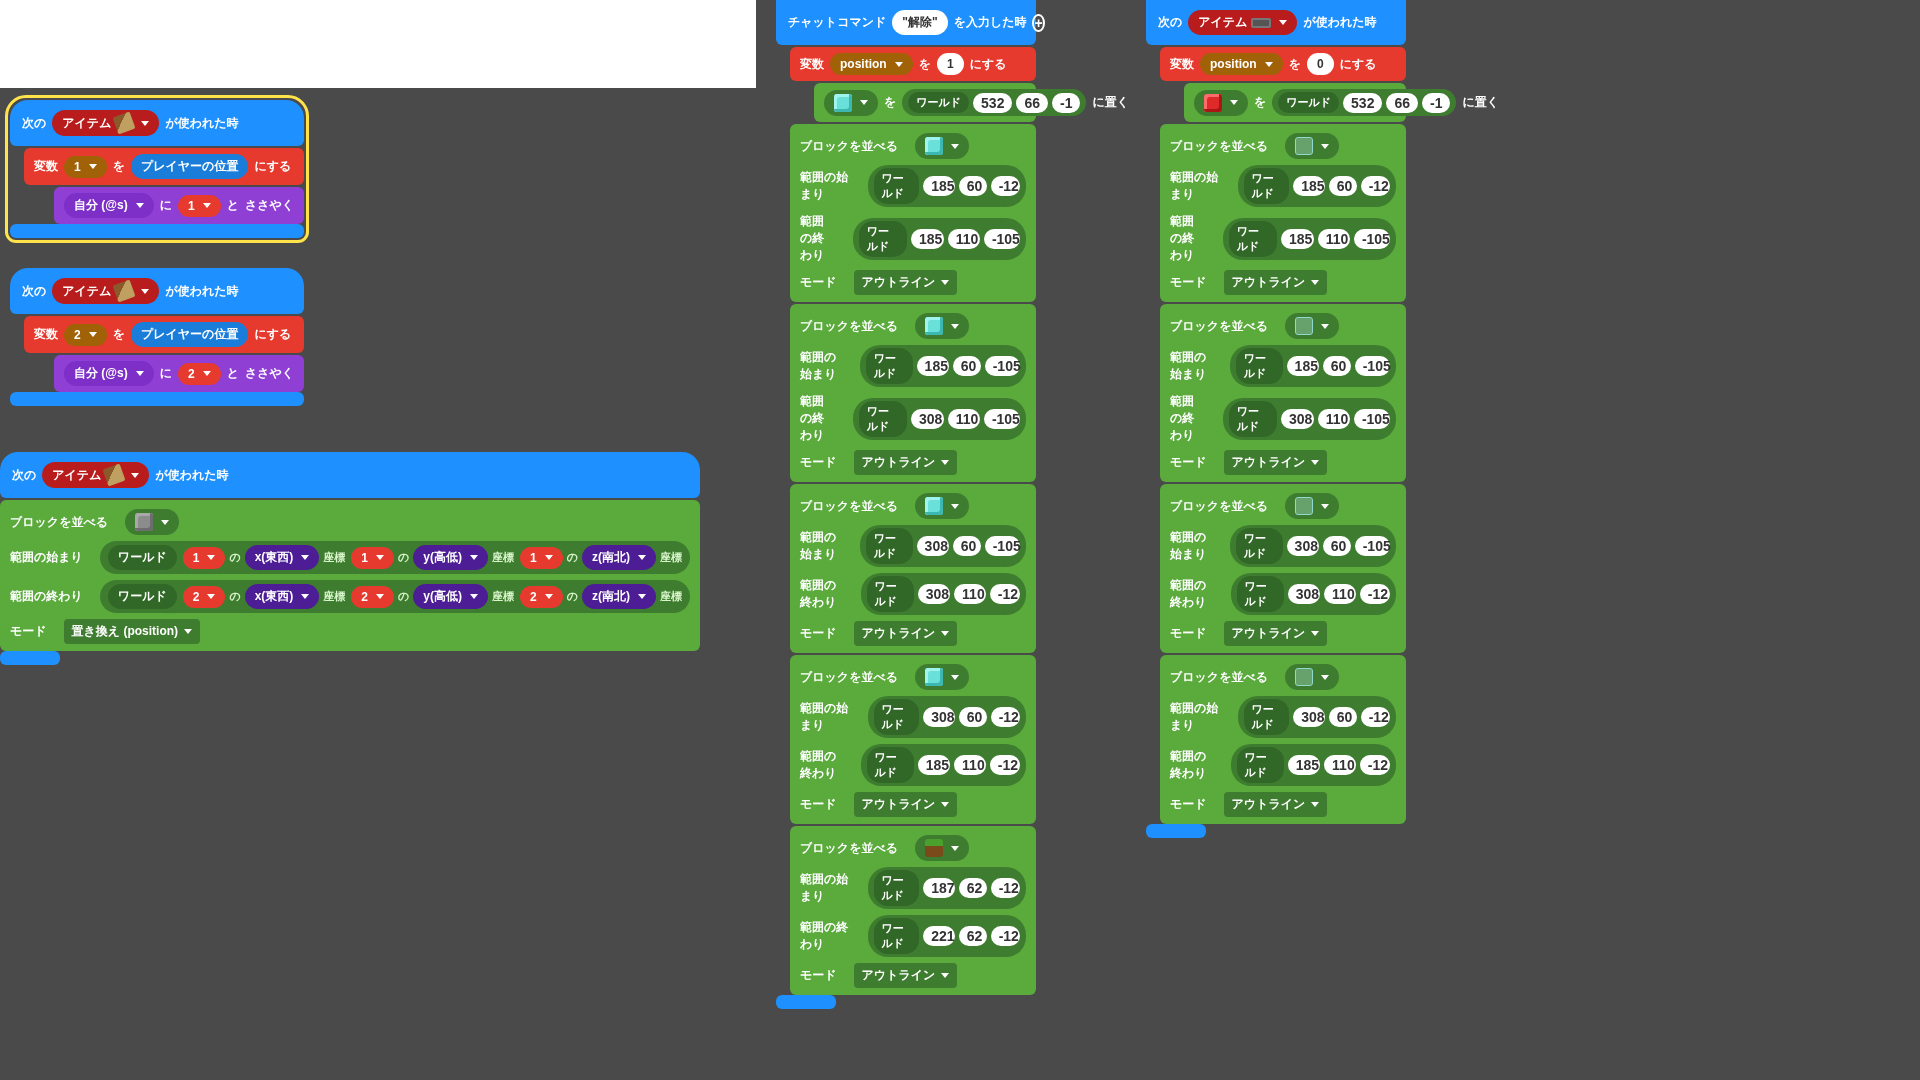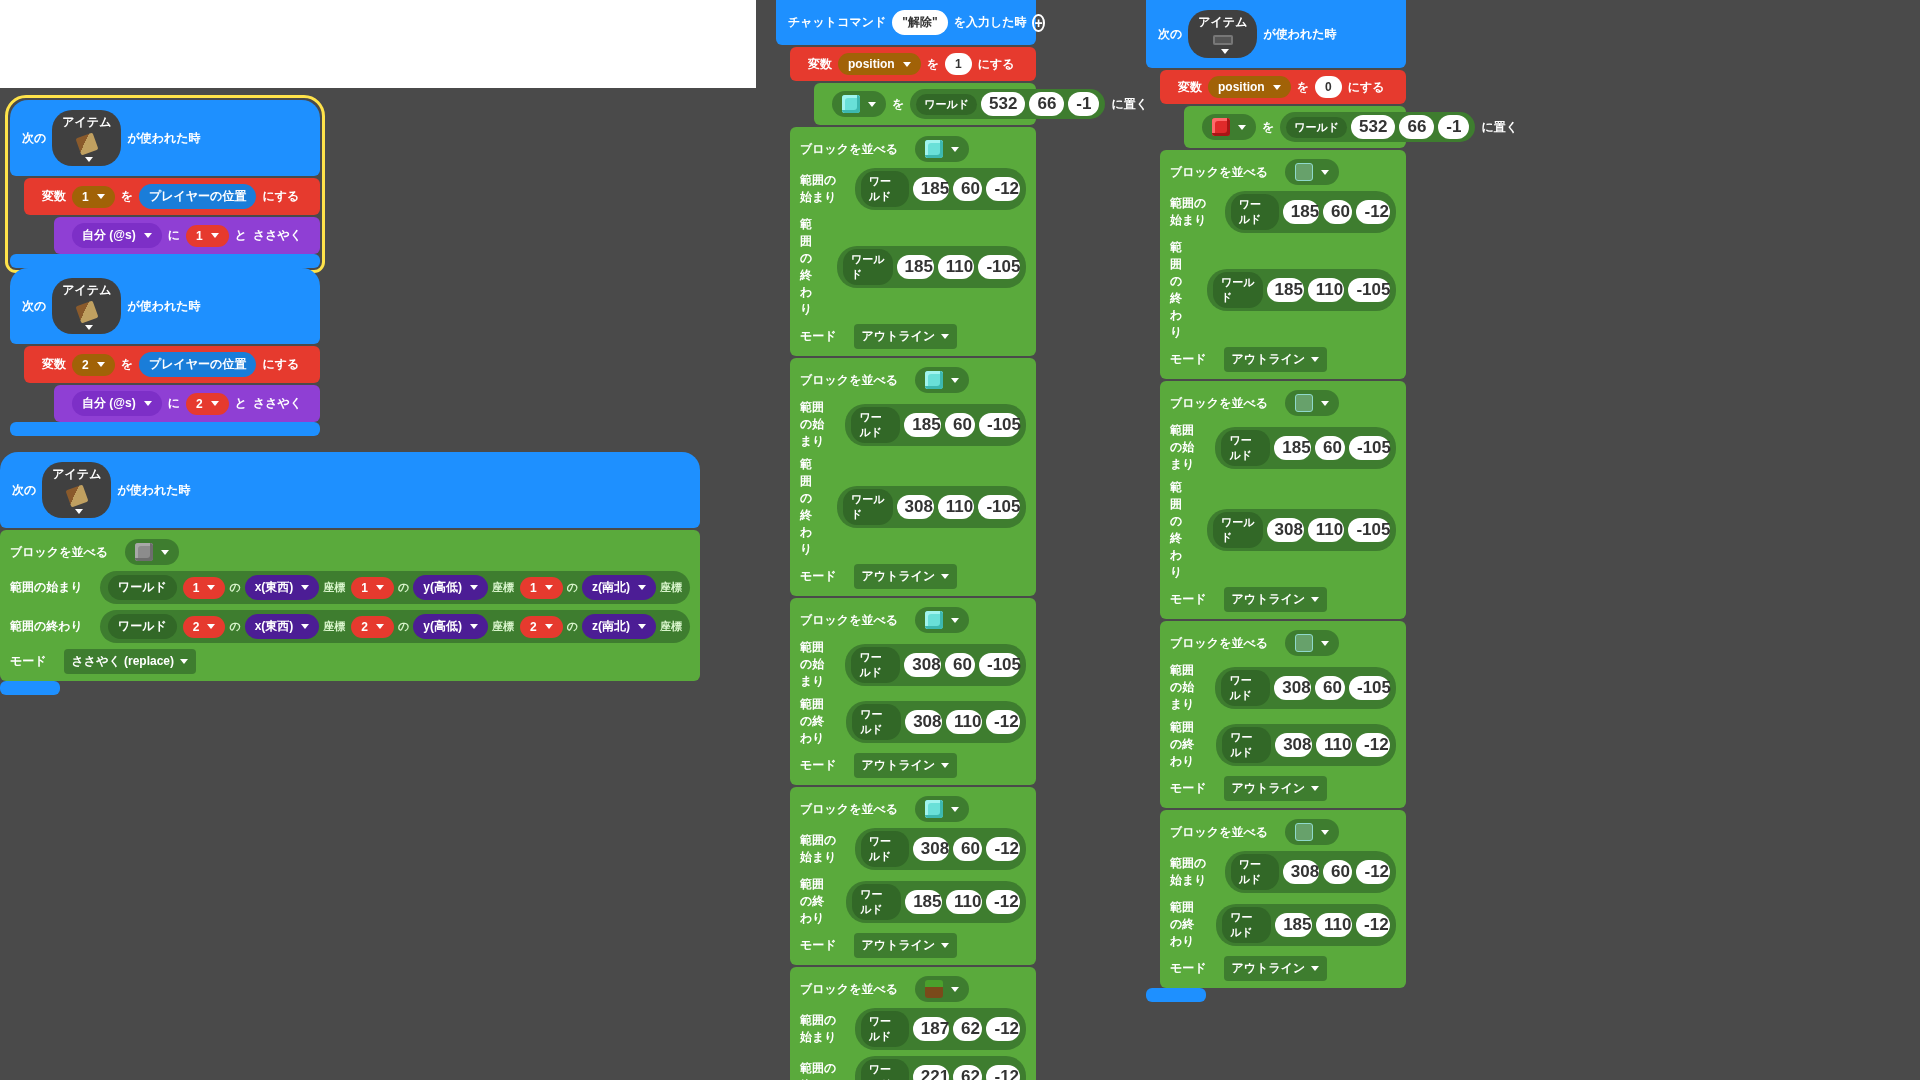--- a/index.html
+++ b/index.html
@@ -15,21 +15,21 @@
   }
   .white-corner {
     position: absolute;
     top: 0; left: 0;
     width: 756px; height: 88px;
     background: #fff;
   }
   .stack { position: absolute; }
   .blk {
     border-radius: 6px;
-    padding: 6px 18px;
+    padding: 6px 10px;
     display: flex;
     align-items: center;
     gap: 6px;
     white-space: nowrap;
     position: relative;
   }
   .hat {
     border-radius: 18px 18px 6px 6px;
     padding: 10px 12px;
   }
@@ -40,21 +40,21 @@
   .lbl { font-weight: bold; font-size: 12px; color:#fff; }
   .pill {
     display: inline-flex;
     align-items: center;
     gap: 4px;
     border-radius: 20px;
     padding: 4px 10px;
     font-weight: bold;
     font-size: 12px;
   }
-  .pill-green  { background: #404040; flex-direction: column; }
+  .pill-green  { background: #b91c1c; }
   .pill-greenD { background: #3e7d2f; }
   .pill-red    { background: #e63a2e; color:#fff; }
   .pill-redD   { background: #a16207; color:#fff; }
   .pill-blue   { background: #1a7dd9; color:#fff; }
   .pill-purple { background: #7d2fc7; color:#fff; }
   .pill-white  { background: #fff; color:#333; }
   .pill-teal   { background: #4c1d95; color:#fff; }
   .dd::after {
     content: "";
     display: inline-block;
@@ -93,21 +93,21 @@
     display:inline-flex; width:18px;height:18px;
     border:2px solid #fff; border-radius:50%;
     align-items:center; justify-content:center;
     font-weight:bold; font-size:14px; color:#fff;
   }
   .coord3 {
     display:inline-flex; align-items:center; gap:4px;
     background:#3e7d2f; border-radius:20px; padding:3px 6px;
   }
   .coord3 .w { background:#326827; color:#fff; border-radius:14px; padding:3px 8px; font-size:11px; font-weight:bold;}
-  .coord3 .n { background:#fff; color:#333; border-radius:14px; padding:2px 8px; font-size:17px; font-weight:bold; min-width:28px; text-align:center;}
+  .coord3 .n { background:#fff; color:#333; border-radius:14px; padding:2px 8px; font-size:14px; font-weight:bold; min-width:28px; text-align:center;}
   .coordX {
     display:inline-flex; align-items:center; gap:6px;
     background:#3e7d2f; border-radius:22px; padding:4px 8px;
   }
   .coordX .w { background:#326827; color:#fff; border-radius:14px; padding:4px 10px; font-weight:bold;}
   .coordX .seg { display:inline-flex; align-items:center; gap:4px; }
   .coordX .txt { color:#d9f5cc; font-weight:bold; font-size:11px;}
   .mode {
     display:inline-flex; align-items:center;
     background:#3e7d2f; border-radius:4px; padding:4px 8px;
@@ -281,21 +281,21 @@
             <span class="pill pill-teal dd">
               <span>z(南北)</span>
             </span>
             <span class="txt">座標</span>
           </span>
       </span>
     </div>
     <div class="row">
       <span class="lbl">モード</span>
       <span class="mode">
-          <span>ささやく (replace)</span>
+          <span>置き換え (position)</span>
         </span>
     </div>
   </div>
   <div class="blk blue" style="height:14px;padding:2px 10px;width:60px;"></div>
 </div>
 
 <div class="stack" style="left:776px; top:0px; width:260px;">
   <div class="blk hat blue" style="border-radius:0 0 6px 6px;padding-left:12px;">
     <span class="lbl">チャットコマンド</span>
     <span class="pill pill-white">

